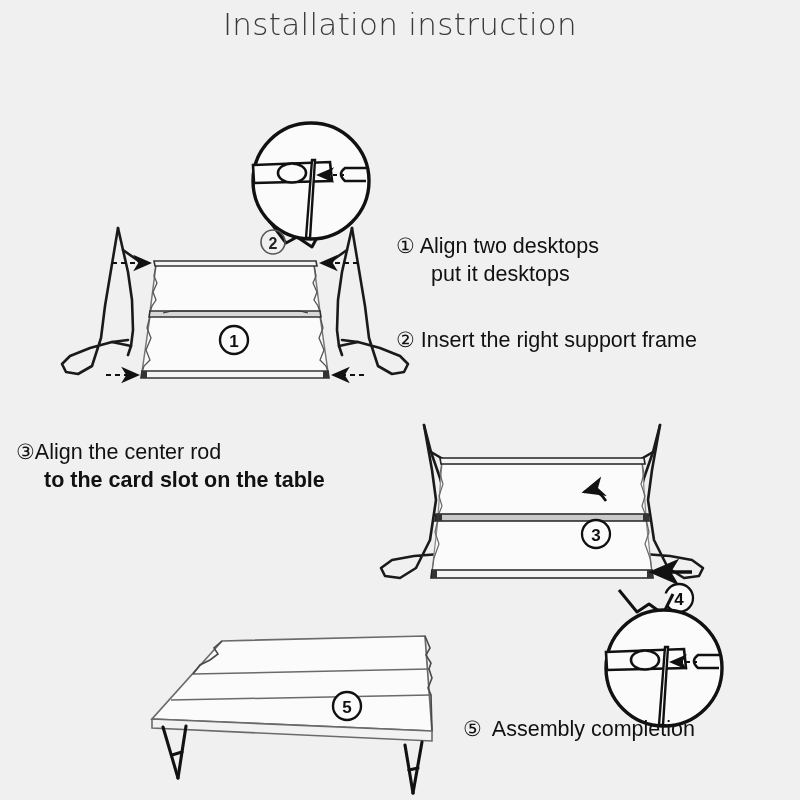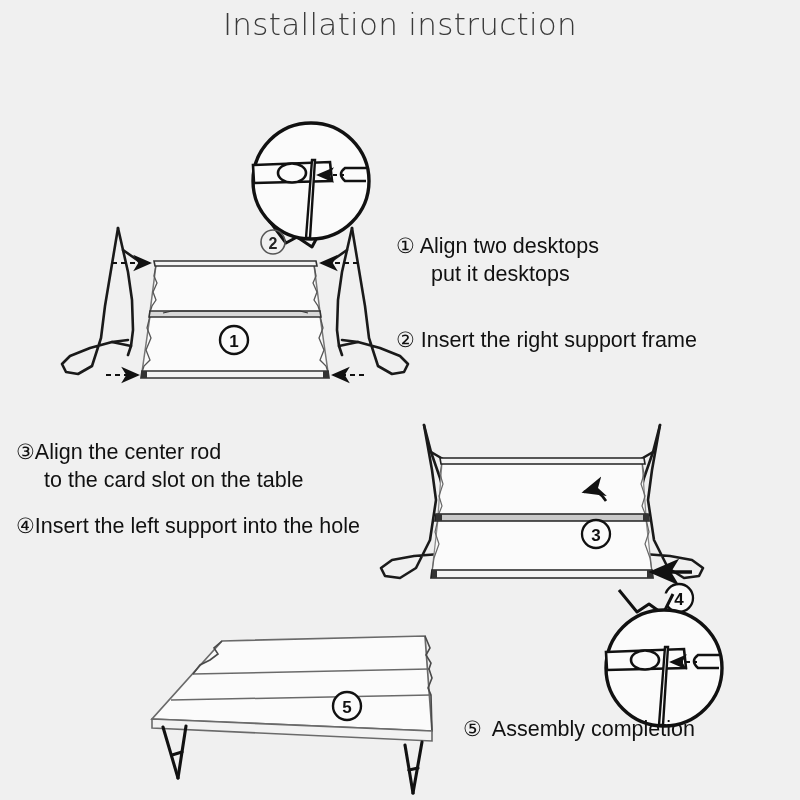--- a/index.html
+++ b/index.html
@@ -53,21 +53,21 @@
   .step-l2 { display: block; }
 
   
   #step1 { left: 396px; top: 232px; }
   #step1 .step-l2 { padding-left: 35px; }
   #step2 { left: 396px; top: 298px; margin-top: 28px; }
   #step2 .step-l2 { padding-left: 29px; }
 
   
   #step3 { left: 16px; top: 438px; }
-  #step3 .step-l2 { padding-left: 28px; }
+  #step3 .step-l2 { padding-left: 28px; font-weight: bold; }
   #step4 { left: 16px; top: 512px; }
 
   
   #step5 { left: 463px; top: 715px; }
   #step5 .step-l1 { }
   #step5 .sp { padding-left: 10px; }
 </style>
 </head>
 <body>
 
@@ -275,21 +275,18 @@
 
   <div class="step-block" id="step2">
     <span class="step-l1"><span class="marker">②</span> <span>Insert the right support frame</span></span>
   </div>
 
   <div class="step-block" id="step3">
     <span class="step-l1"><span class="marker">③</span><span>Align the center rod</span></span>
     <span class="step-l2">to the card slot on the table</span>
   </div>
 
-  <div class="step-block" id="step4">
-    <span class="step-l1"><span class="marker">④</span><span>Insert the left support into the hole</span></span>
-  </div>
 
   <div class="step-block" id="step5">
     <span class="step-l1"><span class="marker">⑤</span><span class="sp">Assembly completion</span></span>
   </div>
 
 </div>
 
 </body></html>

